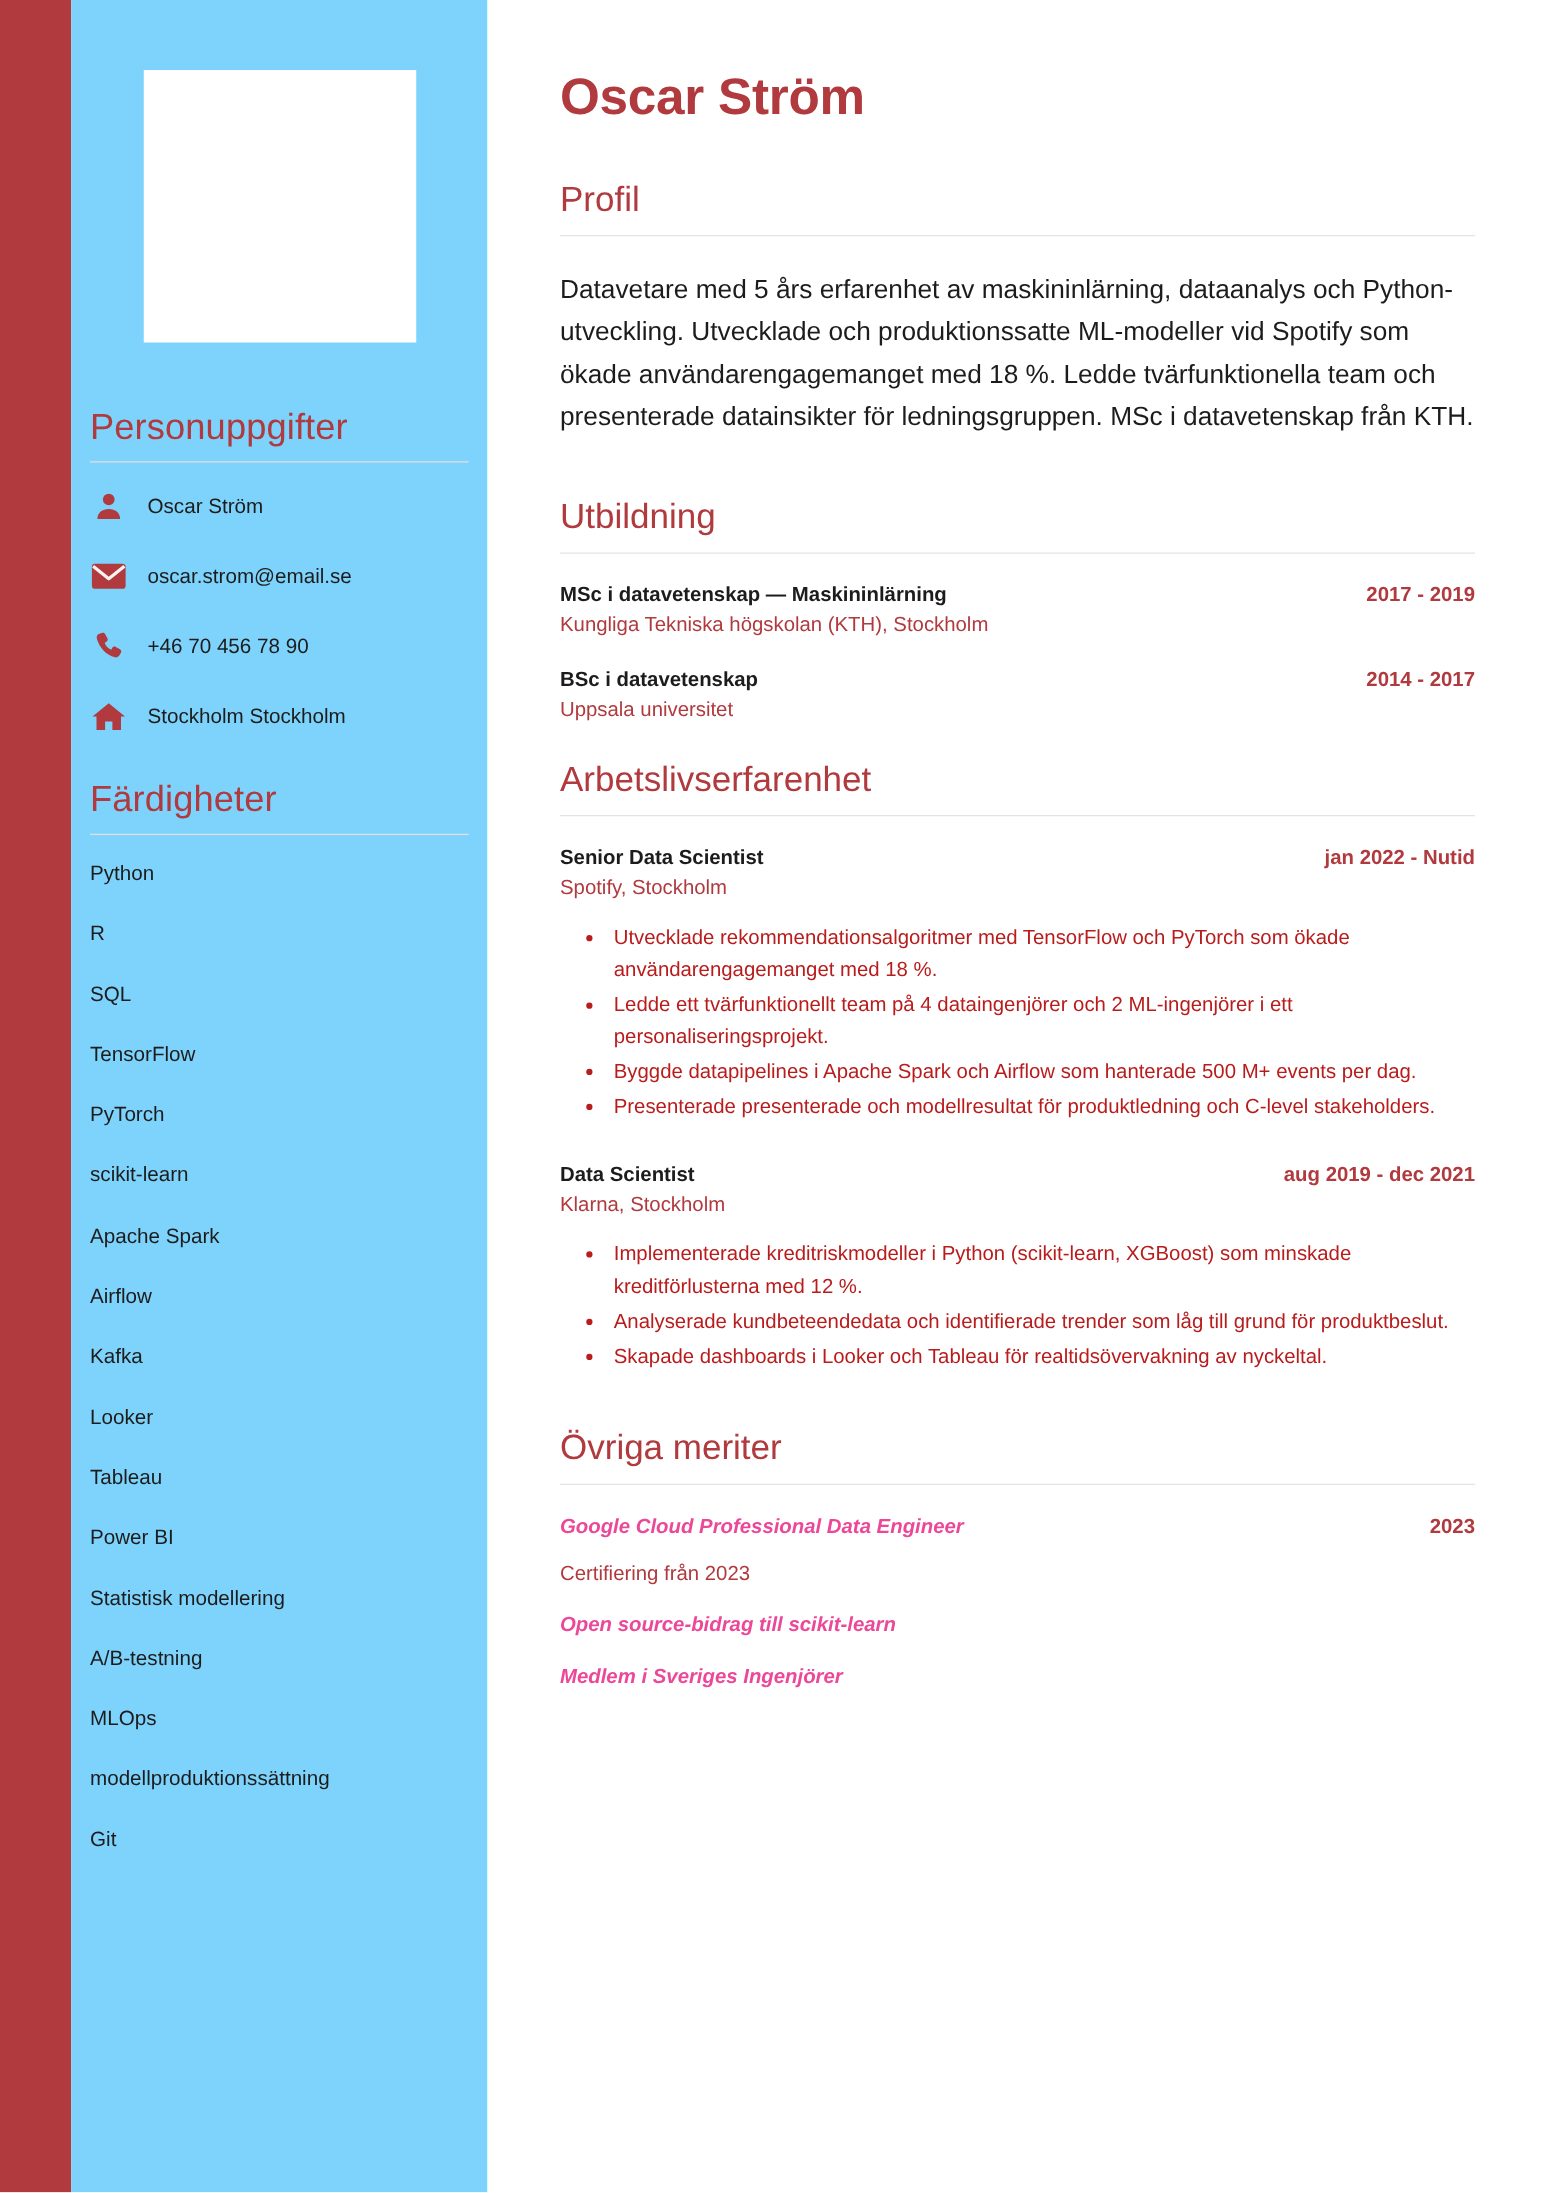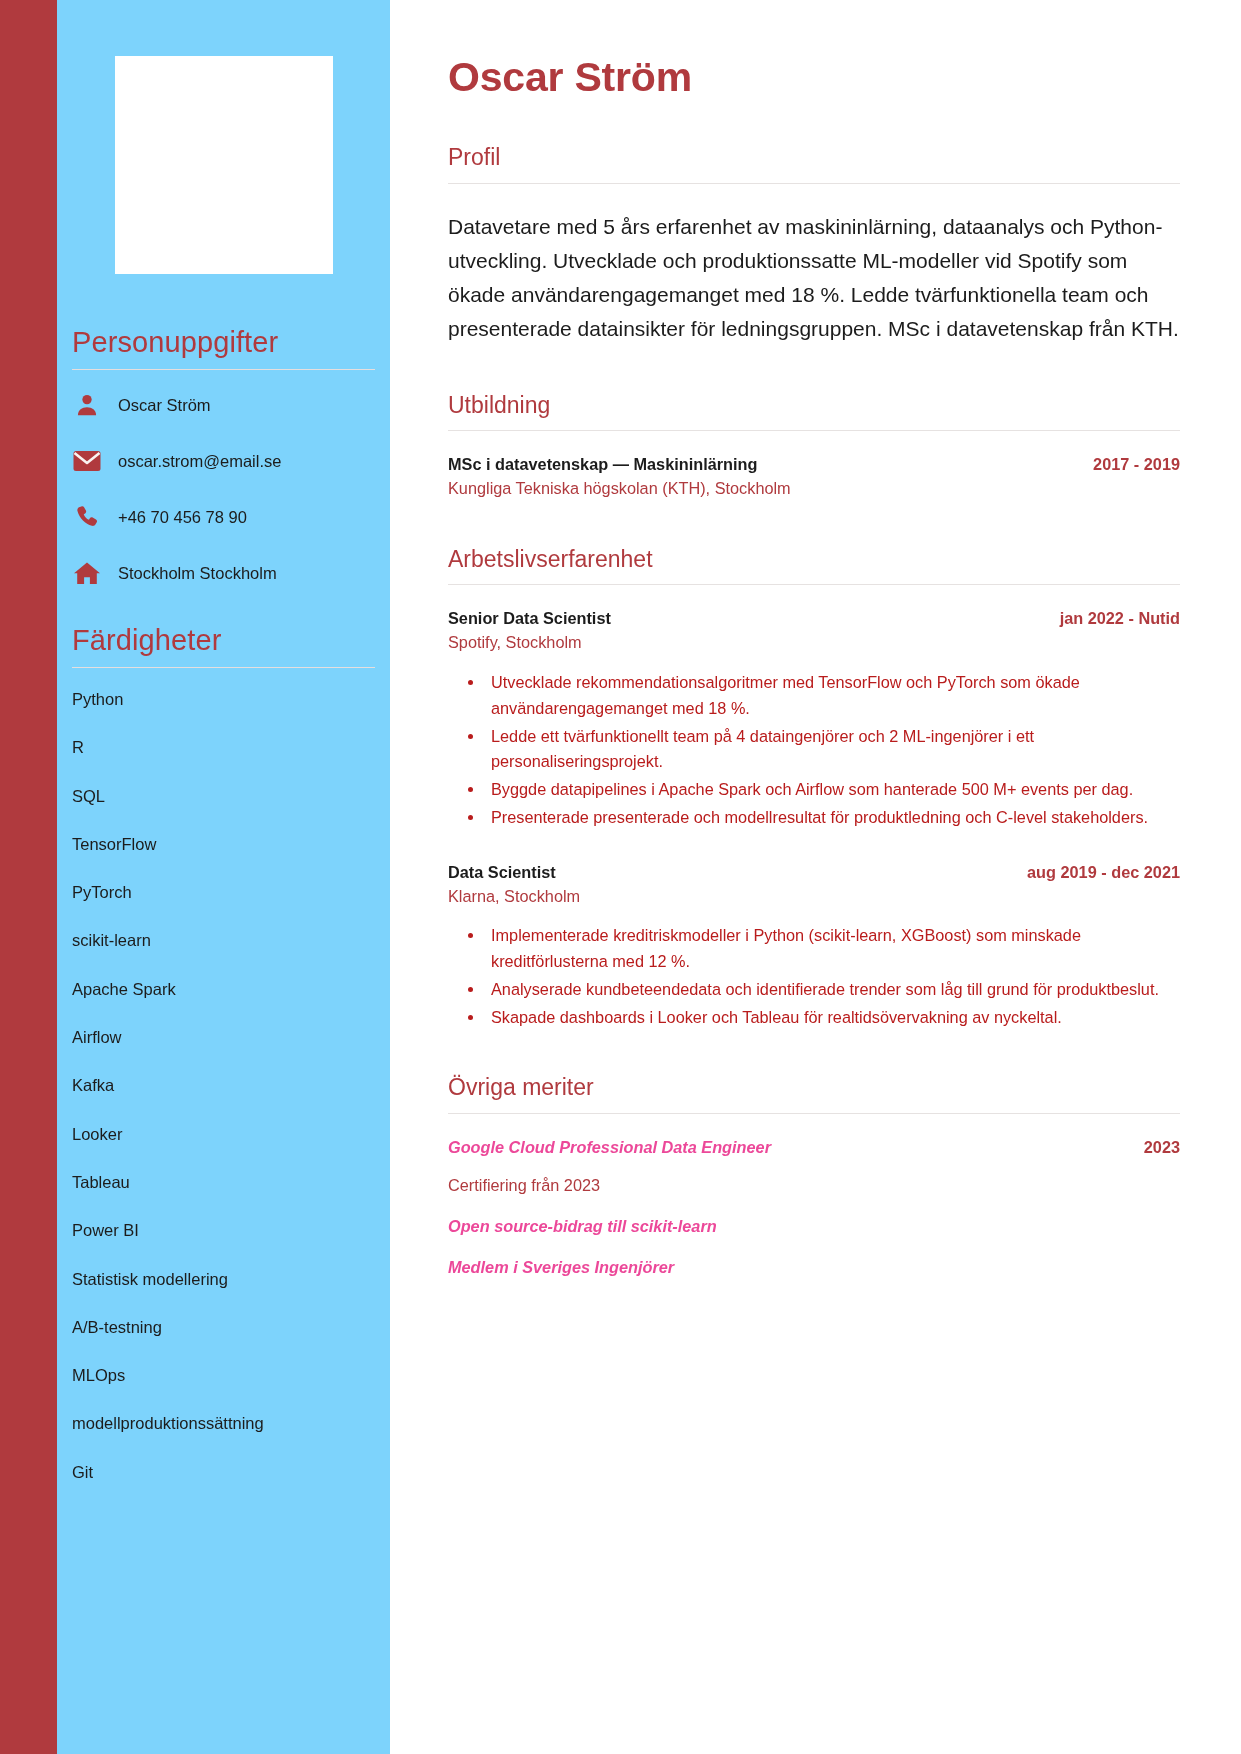--- a/index.html
+++ b/index.html
@@ -108,21 +108,21 @@
   .full-name {
     font-size: 41px;
     font-weight: 700;
     color: #b03a3e;
     margin: 0 0 44px 0;
     letter-spacing: -0.2px;
     line-height: 1.1;
   }
   .section { margin-bottom: 0; }
   .sec-heading {
-    font-size: 23px;
+    font-size: 28px;
     font-weight: 400;
     color: #b03a3e;
     margin: 0 0 12px 0;
     line-height: 1.15;
   }
   .sec-rule {
     height: 1px;
     background: #e6e2e1;
     width: 100%;
   }
@@ -166,21 +166,21 @@
     list-style: disc;
   }
   .bullets li {
     font-size: 16.3px;
     color: #b91c1c;
     line-height: 1.58;
     margin-bottom: 2px;
     padding-left: 6px;
   }
   #utbildning-section { margin-top: 46px; }
-  #arbete-section { margin-top: 46px; }
+  #arbete-section { margin-top: 28px; }
   #ovriga-section { margin-top: 44px; }
   .cert-entry { margin-top: 22px; }
   .cert-title {
     font-size: 16.3px;
     font-weight: 700;
     color: #ec4899;
     font-style: italic;
   }
   .cert-sub {
     font-size: 16.3px;
@@ -287,20 +287,27 @@
       <div class="sec-rule"></div>
 
       <div class="entry">
         <div class="entry-row">
           <span class="entry-title">MSc i datavetenskap — Maskininlärning</span>
           <span class="entry-date">2017 - 2019</span>
         </div>
         <div class="entry-sub">Kungliga Tekniska högskolan (KTH), Stockholm</div>
       </div>
 
+      <div class="entry">
+        <div class="entry-row">
+          <span class="entry-title">BSc i datavetenskap</span>
+          <span class="entry-date">2014 - 2017</span>
+        </div>
+        <div class="entry-sub">Uppsala universitet</div>
+      </div>
     </section>
 
     <section class="section" id="arbete-section">
       <h2 class="sec-heading">Arbetslivserfarenhet</h2>
       <div class="sec-rule"></div>
 
       <div class="entry">
         <div class="entry-row">
           <span class="entry-title">Senior Data Scientist</span>
           <span class="entry-date">jan 2022 - Nutid</span>

